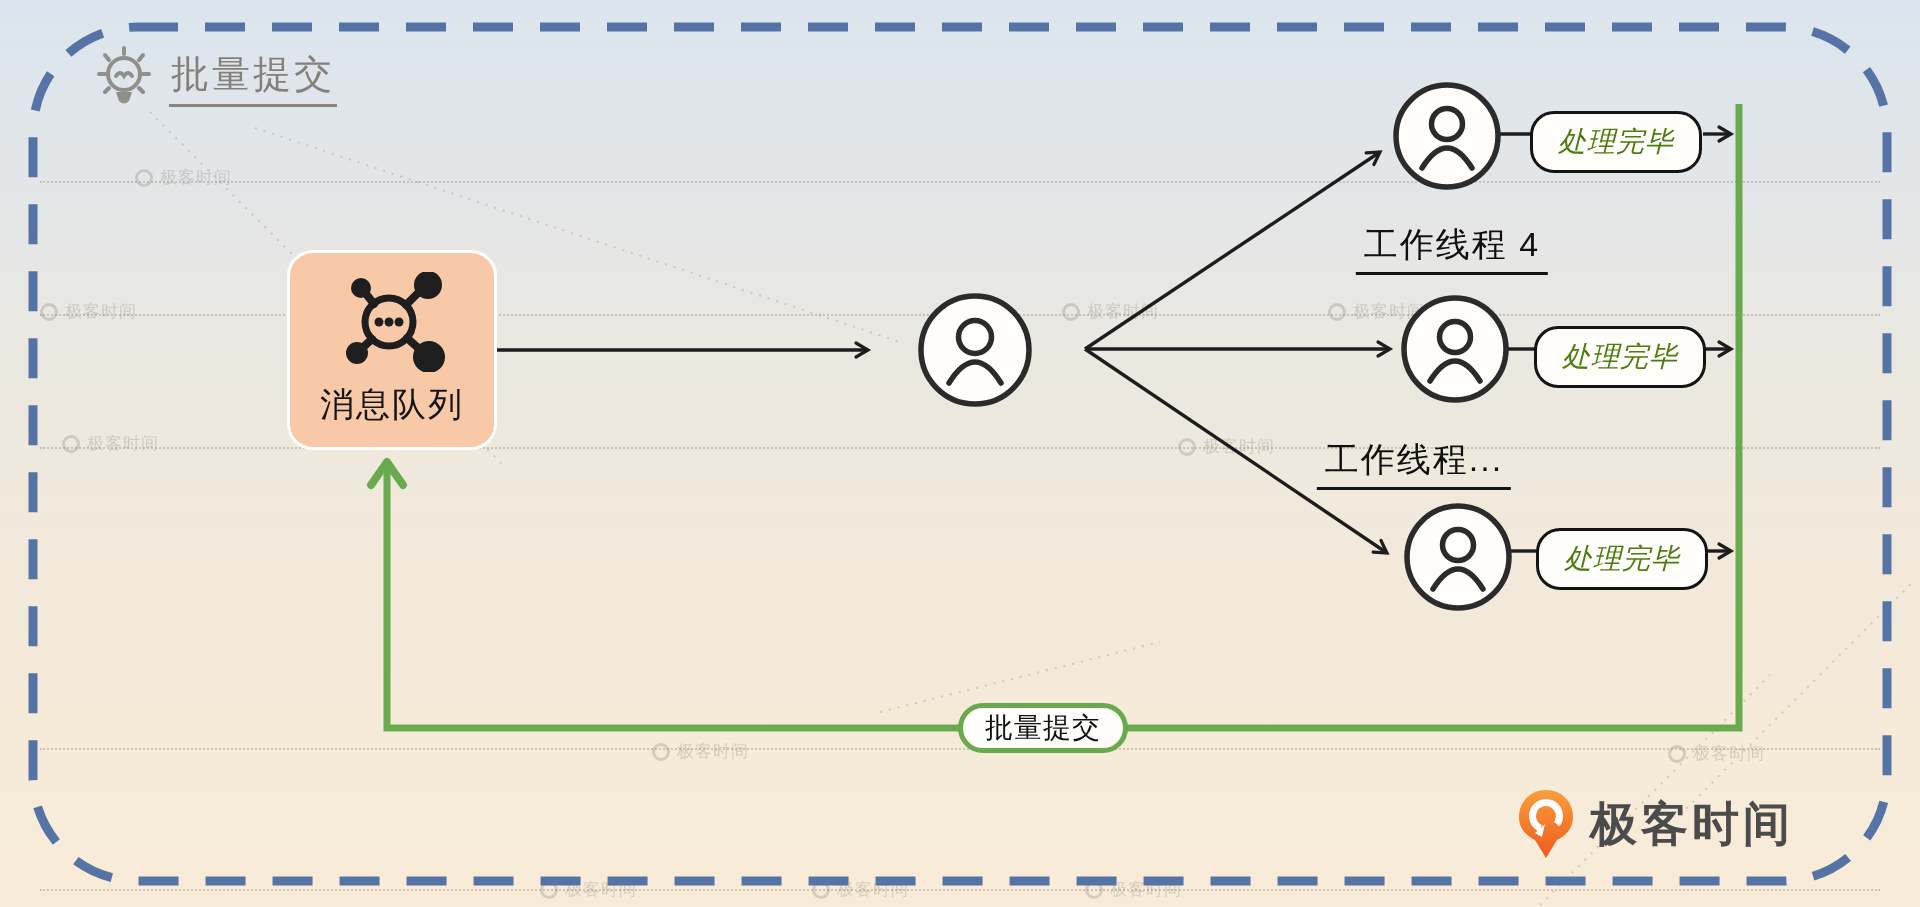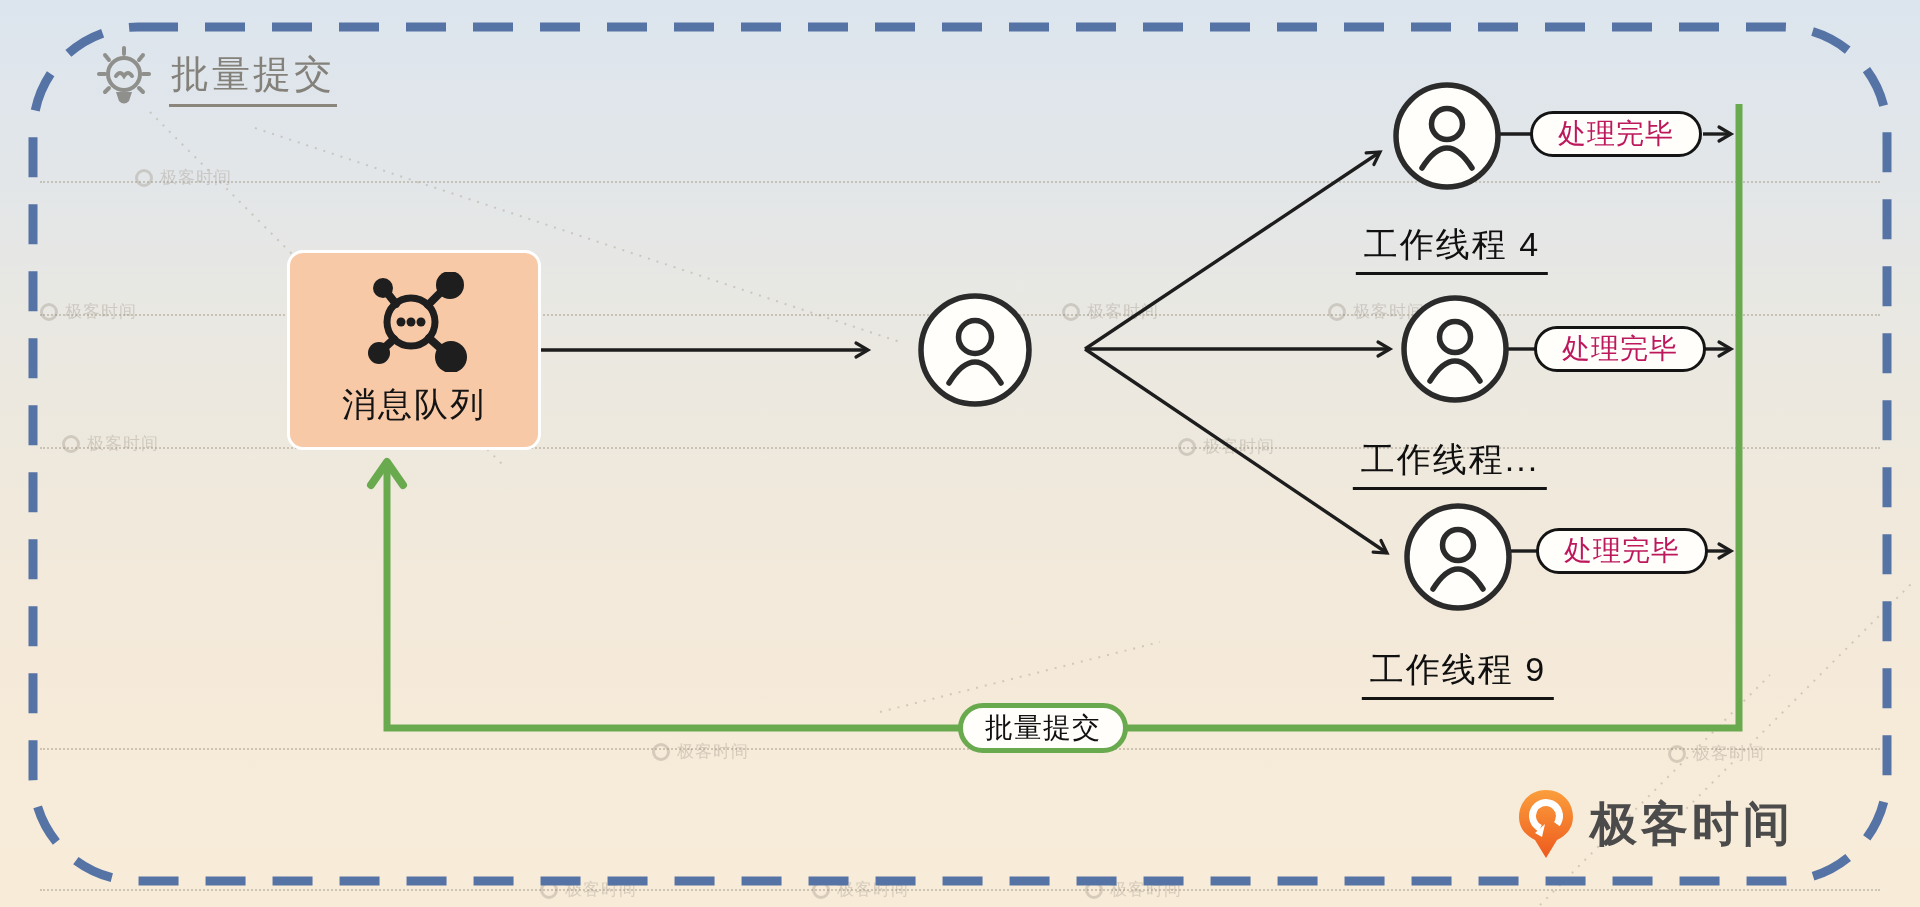--- a/index.html
+++ b/index.html
@@ -11,30 +11,30 @@
   svg{display:block;}
   .overlay{position:absolute;left:0;top:0;}
   
   .wm{position:absolute;display:flex;align-items:center;gap:7px;color:#948b7e;opacity:.32;font-size:17px;letter-spacing:1px;}
   .wm .ring{width:12px;height:12px;border:3px solid #948b7e;border-radius:50%;}
   .dotrow{position:absolute;left:40px;right:40px;border-top:2px dotted rgba(165,155,138,.5);}
   
   .title{position:absolute;left:95px;top:46px;display:flex;align-items:center;gap:16px;}
   .title .txt{font-size:38px;color:#84817a;letter-spacing:3px;border-bottom:3px solid #8a867c;padding:0 2px 4px;}
   
-  .queue{position:absolute;left:287px;top:250px;width:254px;height:200px;background:#f8c9a7;
-    border:3px solid #ffffff;border-radius:16px;box-sizing:border-box;
+  .queue{position:absolute;left:287px;top:250px;width:210px;height:200px;background:#f8c9a7;
+    border:3px solid #ffffff;border-radius:26px;box-sizing:border-box;
     display:flex;flex-direction:column;align-items:center;justify-content:center;gap:10px;}
   .queue .lbl{font-size:34px;color:#141414;letter-spacing:2px;}
   
   .nlabel{position:absolute;transform:translateX(-50%);font-size:34px;color:#101010;letter-spacing:2px;
     border-bottom:3px solid #141414;padding:0 8px 4px;white-space:nowrap;}
   
-  .pill{position:absolute;width:172px;height:46px;background:#fffefb;border:3px solid #141414;border-radius:24px;
-    box-sizing:border-box;display:flex;align-items:center;justify-content:center;font-size:28px;color:#be185d;letter-spacing:1px;}
+  .pill{position:absolute;width:172px;height:62px;background:#fffefb;border:3px solid #141414;border-radius:24px;
+    box-sizing:border-box;display:flex;align-items:center;justify-content:center;font-size:28px;color:#4d7c0f;letter-spacing:1px;font-style:italic;}
   .gpill{position:absolute;left:958px;top:703px;width:170px;height:50px;background:#fffefb;border:5px solid #6aaa4f;
     border-radius:27px;box-sizing:border-box;display:flex;align-items:center;justify-content:center;
     font-size:28px;color:#101010;letter-spacing:1px;}
   
   .logo{position:absolute;left:1516px;top:788px;display:flex;align-items:center;gap:14px;}
   .logo .txt{font-size:47px;font-weight:600;color:#4b4b4b;letter-spacing:4px;}
 </style>
 </head>
 <body>
 
@@ -177,29 +177,28 @@
     <path d="M31,88 Q56,48 81,88" fill="none" stroke="#2b2b2b" stroke-width="5.5" stroke-linecap="round"></path>
   </svg>
   <div class="nlabel" style="left:1452px;top:222px">工作线程 4</div>
   <div class="pill" style="left:1530px;top:111px">处理完毕</div>
 
   <svg class="overlay" style="left:1399px;top:293px" width="112" height="112" viewBox="0 0 112 112">
     <circle cx="56" cy="56" r="51" fill="#fffefa" stroke="#2b2b2b" stroke-width="5.5"></circle>
     <circle cx="56" cy="44" r="15.5" fill="none" stroke="#2b2b2b" stroke-width="5.5"></circle>
     <path d="M31,88 Q56,48 81,88" fill="none" stroke="#2b2b2b" stroke-width="5.5" stroke-linecap="round"></path>
   </svg>
-  <div class="nlabel" style="left:1450px;top:437px">工作线程...</div>
+  <div class="nlabel" style="left:1414px;top:437px">工作线程...</div>
   <div class="pill" style="left:1534px;top:326px">处理完毕</div>
 
   <svg class="overlay" style="left:1402px;top:501px" width="112" height="112" viewBox="0 0 112 112">
     <circle cx="56" cy="56" r="51" fill="#fffefa" stroke="#2b2b2b" stroke-width="5.5"></circle>
     <circle cx="56" cy="44" r="15.5" fill="none" stroke="#2b2b2b" stroke-width="5.5"></circle>
     <path d="M31,88 Q56,48 81,88" fill="none" stroke="#2b2b2b" stroke-width="5.5" stroke-linecap="round"></path>
   </svg>
-  <div class="nlabel" style="left:1458px;top:647px">工作线程 9</div>
   <div class="pill" style="left:1536px;top:528px">处理完毕</div>
 
   <div class="gpill">批量提交</div>
 
   <div class="logo">
     <svg width="60" height="72" viewBox="0 0 60 72">
       <defs>
         <linearGradient id="lgOr" x1="0" y1="0" x2="0" y2="1">
           <stop offset="0" stop-color="#fb9e3c"></stop>
           <stop offset="1" stop-color="#ee5a1e"></stop>

